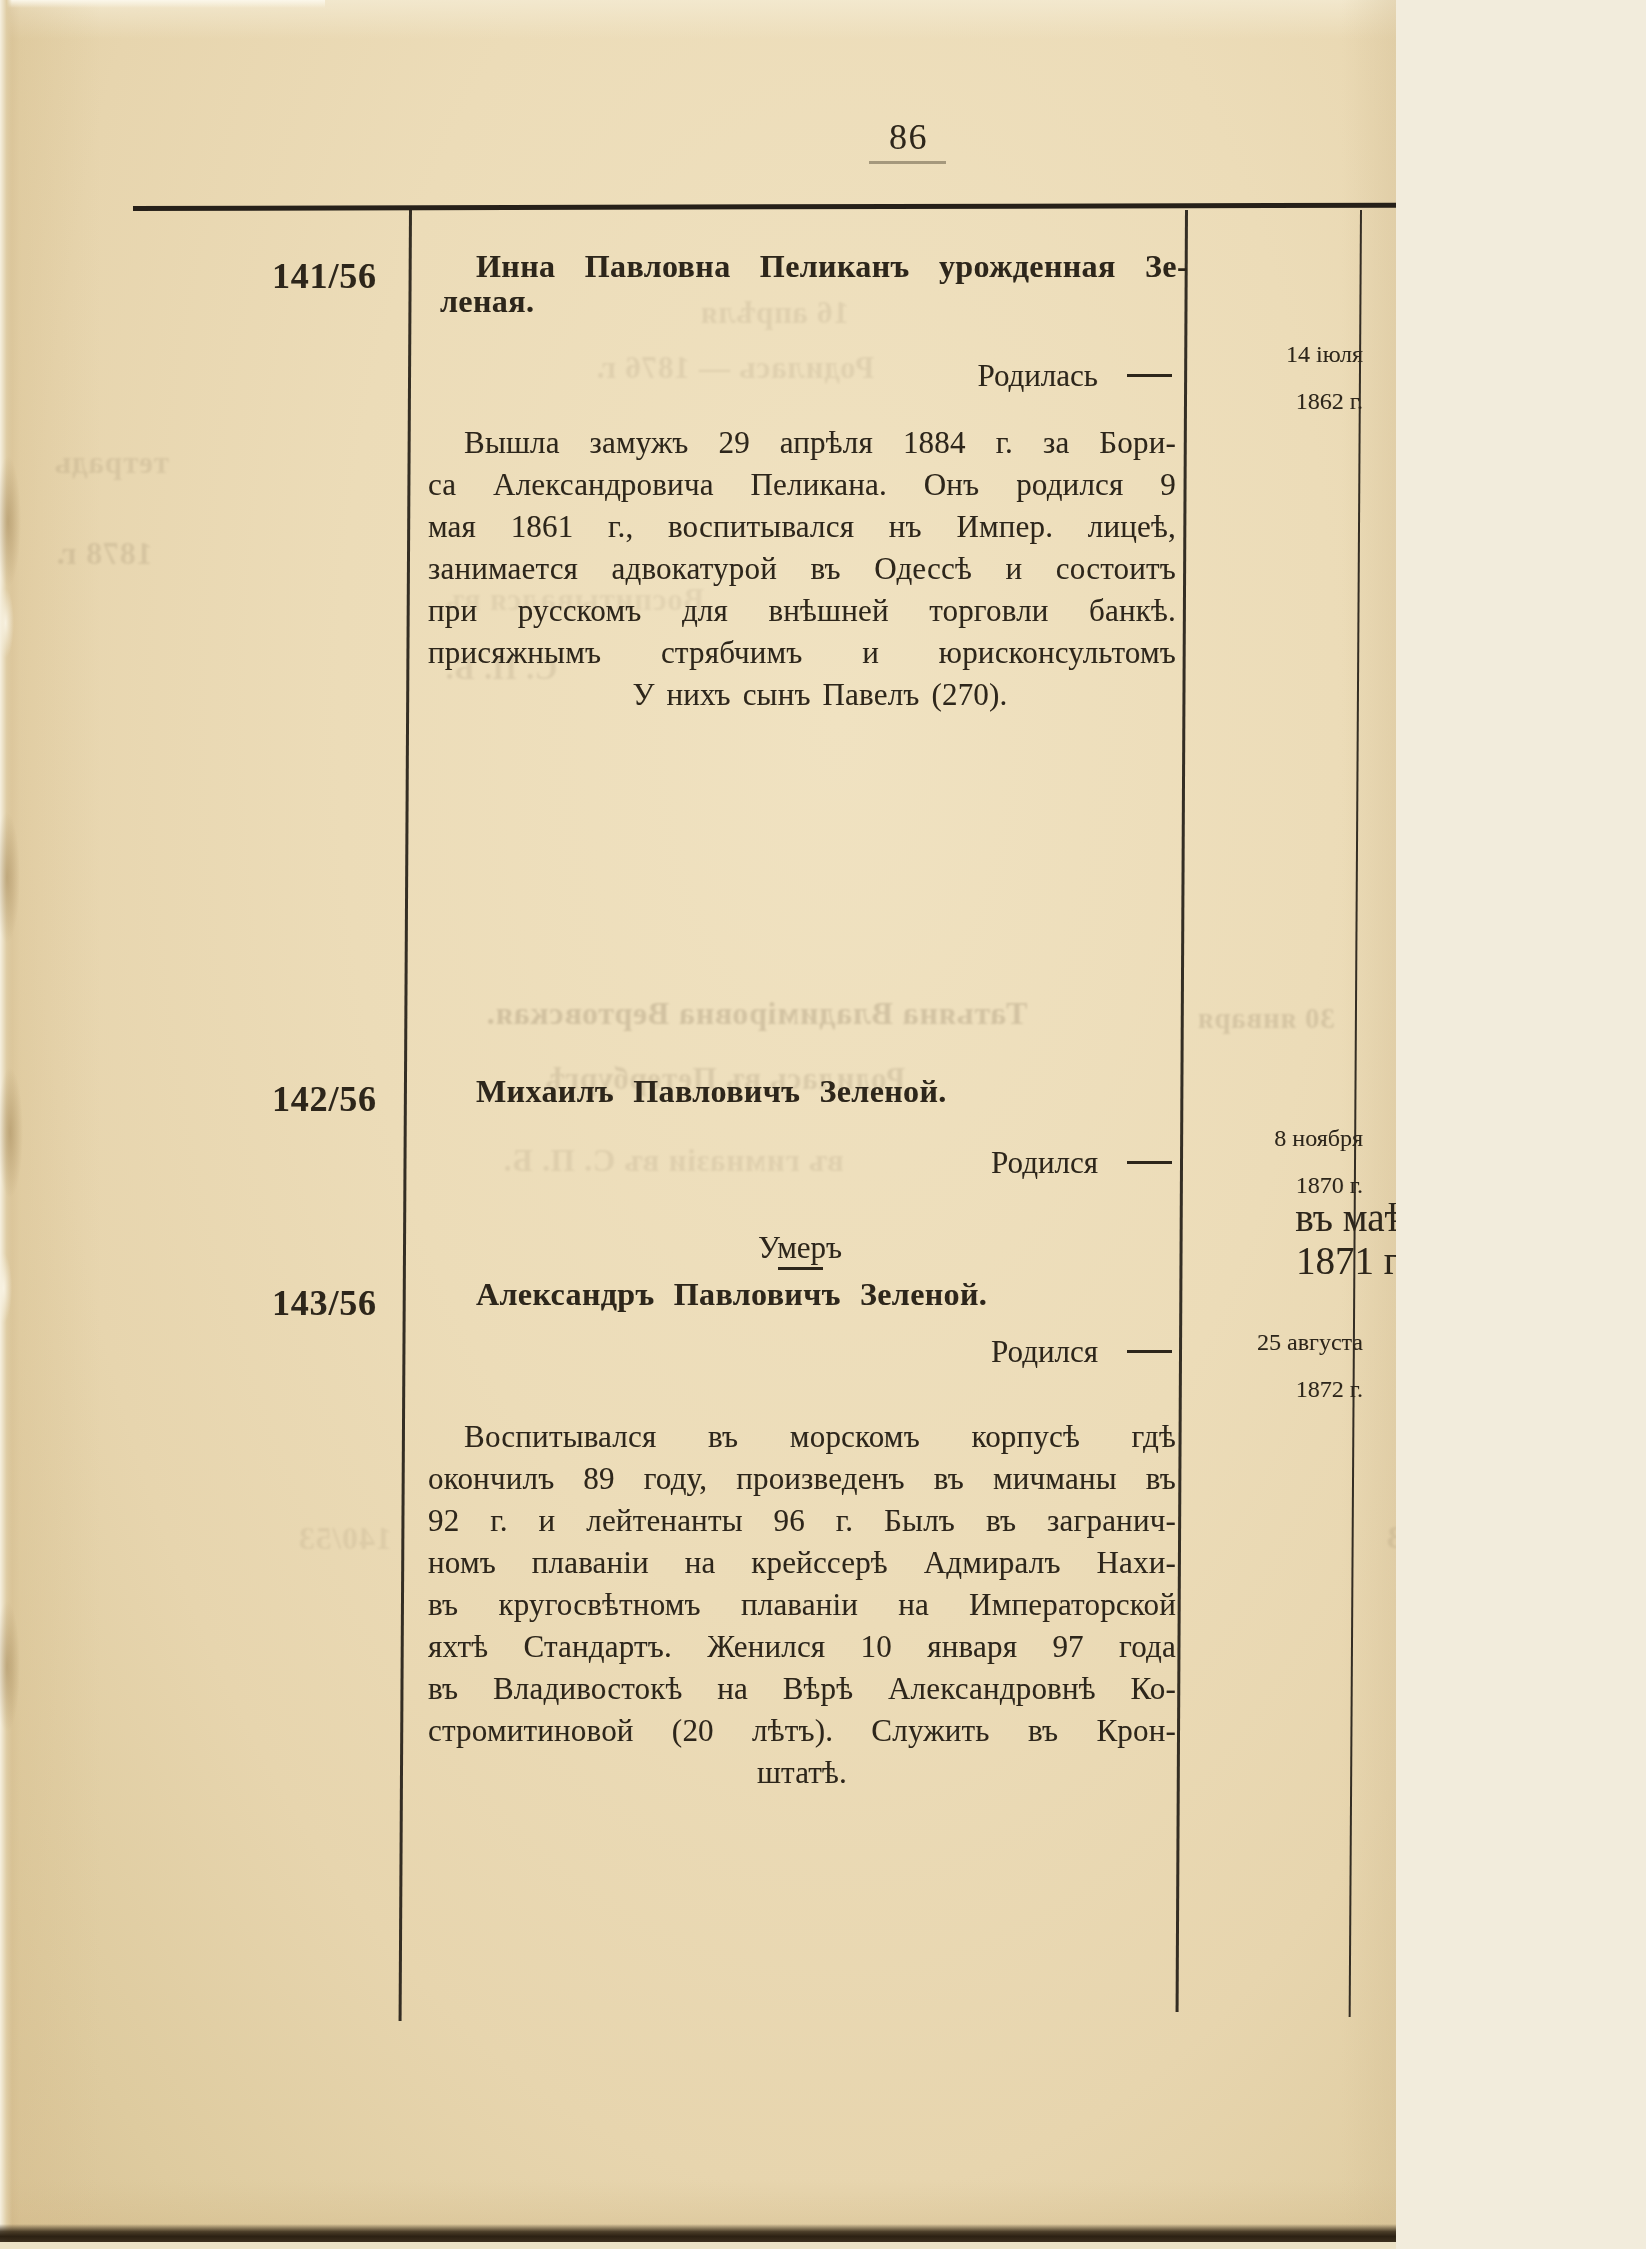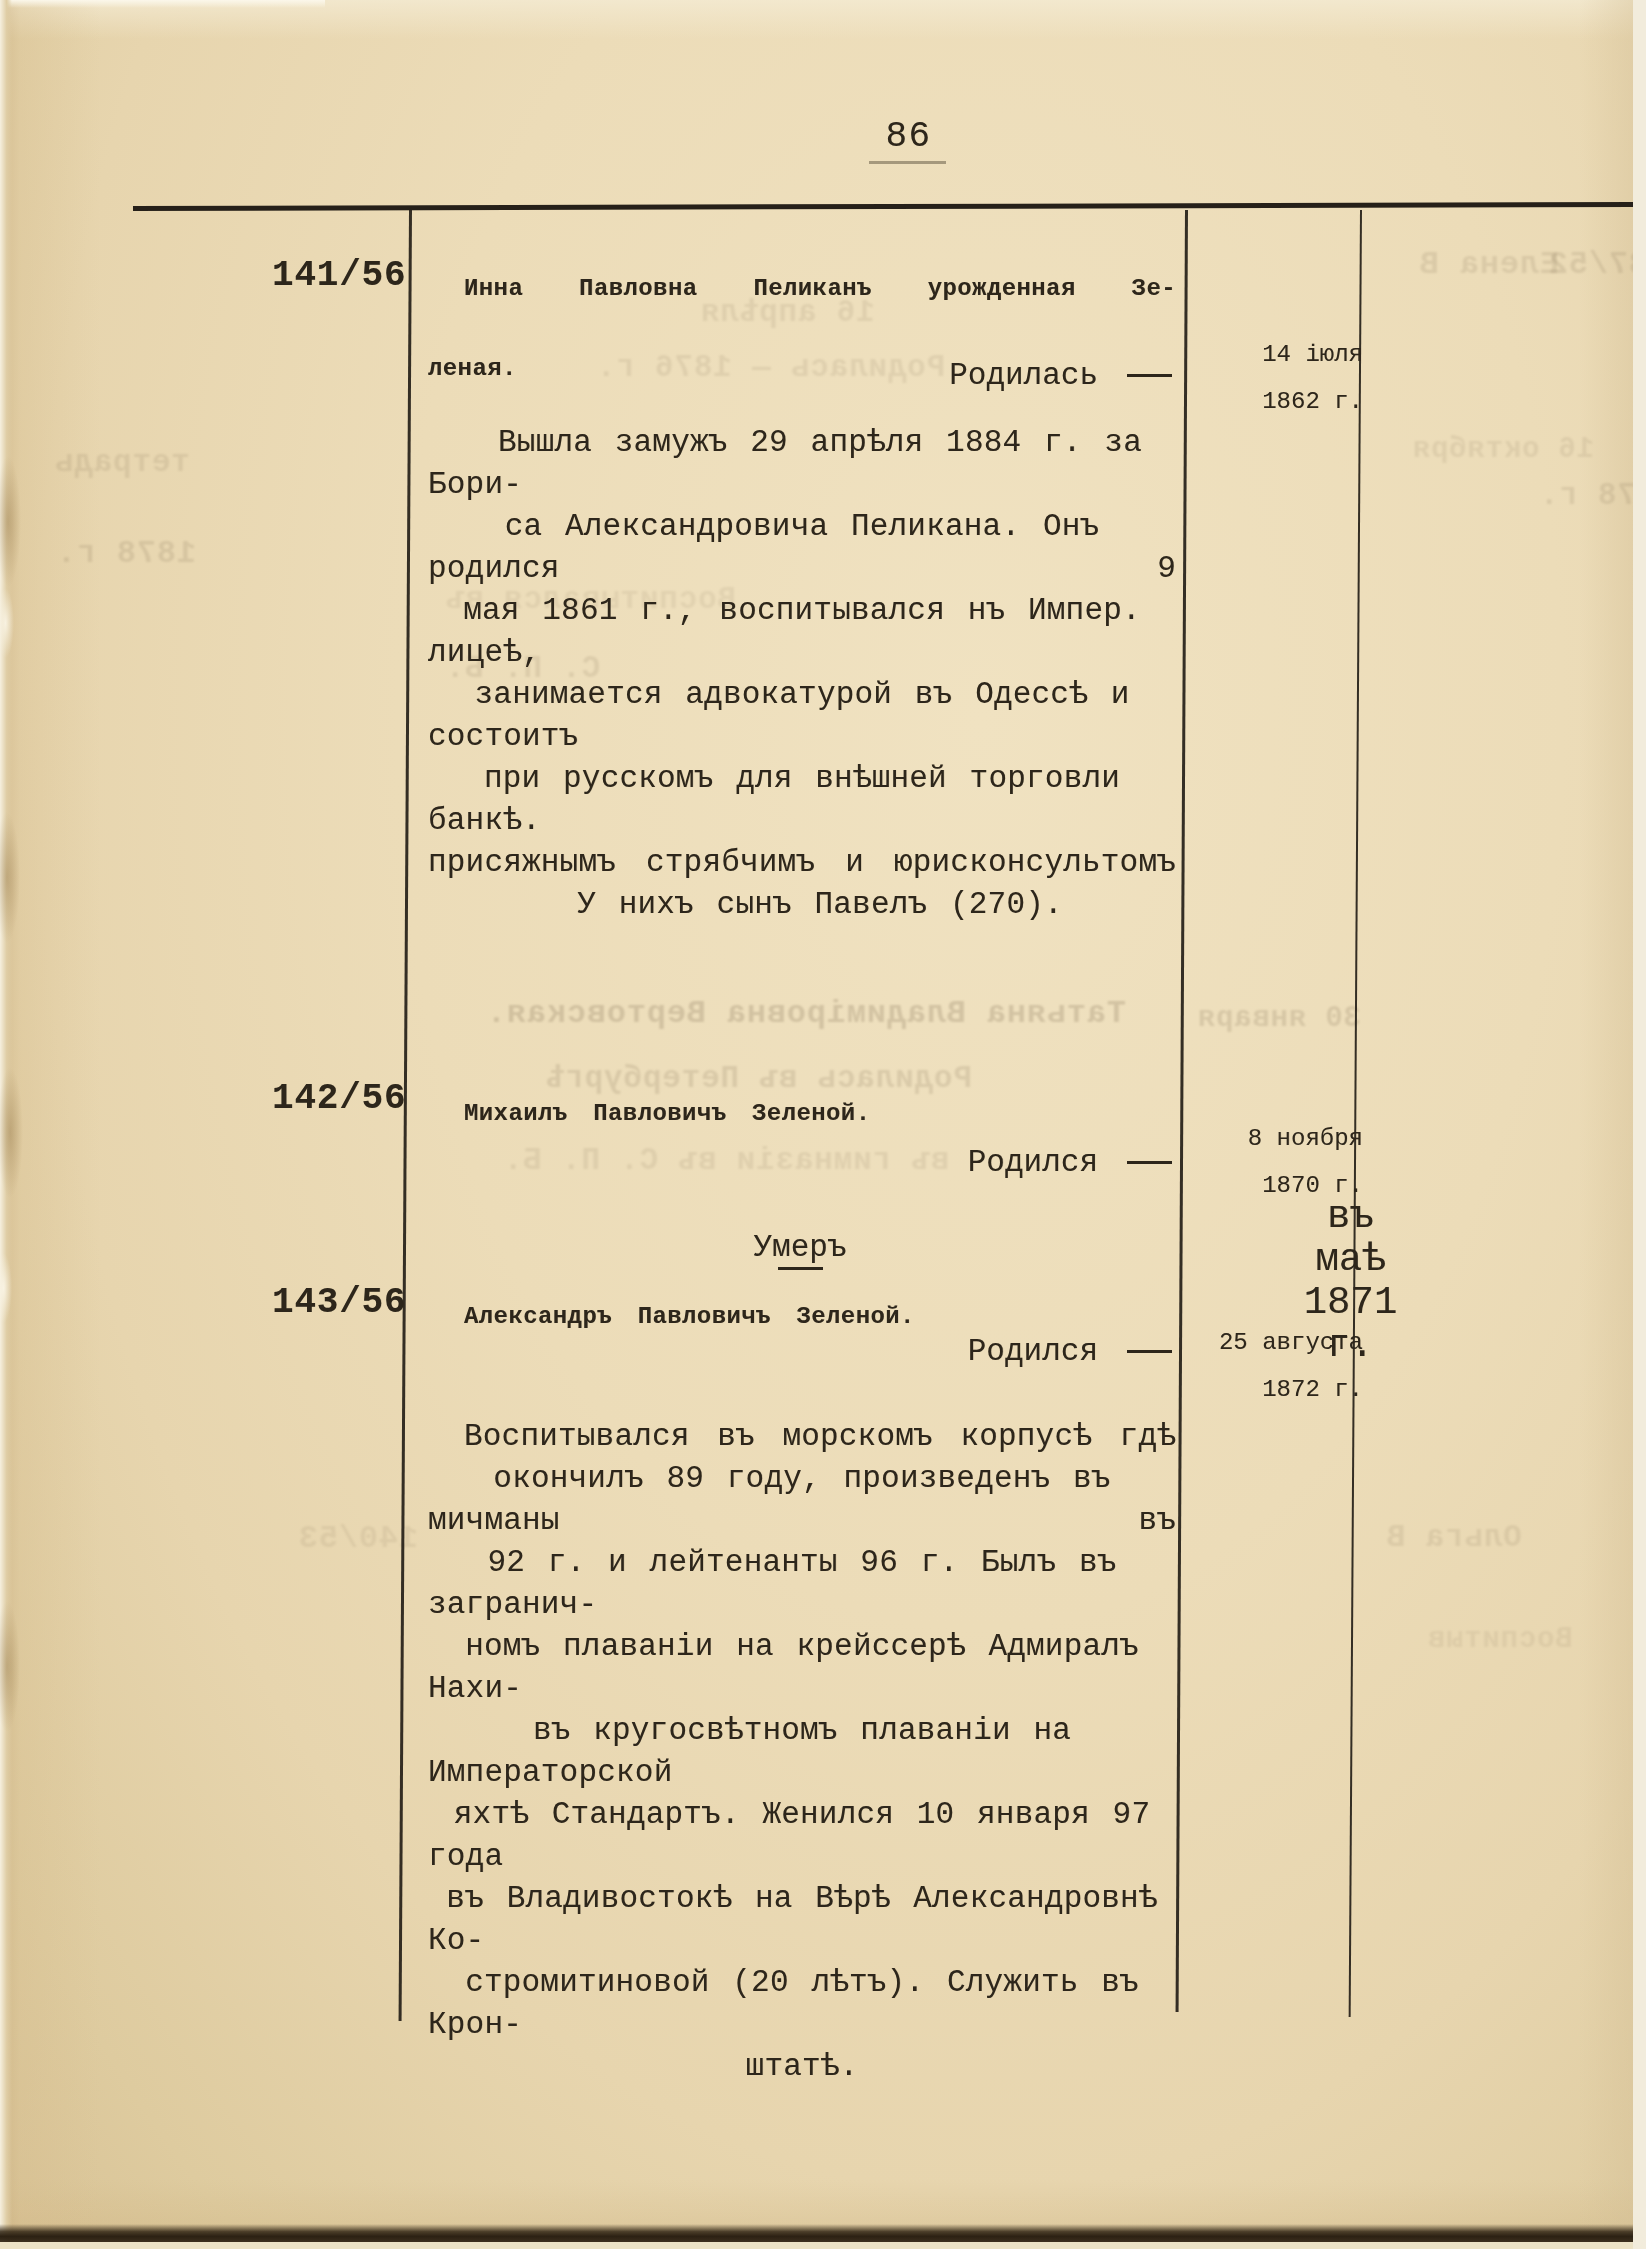--- a/index.html
+++ b/index.html
@@ -1,20 +1,20 @@
 <!DOCTYPE html>
 <html style="font-size:12.4px"><head>
 <meta charset="utf-8">
 <style>
   html,body{margin:0;padding:0;background:#f2ecdc;}
   .page{
     position:relative;
-    width:1633px;height:2250px;
+    width:1396px;height:2250px;
     overflow:hidden;
-    font-family:Liberation Mono, monospace;
+    font-family:Liberation Serif, serif;
     color:#2d261b;
     background:
       linear-gradient(90deg, rgba(200,173,126,.55) 0px, rgba(214,190,143,.35) 20px, rgba(214,190,143,0) 101px),
       linear-gradient(270deg, rgba(211,190,148,.40) 0px, rgba(211,190,148,0) 54px),
       linear-gradient(0deg, rgba(206,180,130,.45) 0px, rgba(206,180,130,0) 70px),
       linear-gradient(180deg, rgba(244,235,211,.8) 0px, rgba(244,235,211,0) 39px),
       radial-gradient(ellipse at 60% 32%, #f0e2c1 0%, #ecdcb8 42%, #e7d5ae 68%, #decb9f 88%, #d8c295 100%);
   }
   .ink{color:#2d261b;text-shadow:0.3px 0.4px 0 rgba(40,30,18,.22);}
   
@@ -25,22 +25,22 @@
     transform:rotate(-0.15deg);transform-origin:left center;}
   .vrule{position:absolute;background:#262019;opacity:.93;transform-origin:top center;}
   .v1{left:409px;top:210px;width:3.1px;height:1811px;transform:rotate(0.33deg);}
   .v2{left:1185px;top:210px;width:3.1px;height:1802px;transform:rotate(0.30deg);}
   .v3{left:1360px;top:210px;width:2.3px;height:1807px;transform:rotate(0.36deg);}
   
   .num{position:absolute;left:272px;width:131px;
     font-size:36px;font-weight:bold;letter-spacing:0.8px;}
   .num-1{top:255px;} .num-2{top:1078px;} .num-3{top:1282px;}
   
-  .nameblock{position:absolute;left:428px;width:748px;font-size:24px;font-weight:bold;
-    letter-spacing:0.4px;word-spacing:10.8px;line-height:80px;}
+  .nameblock{position:absolute;left:440px;width:748px;font-size:32px;font-weight:bold;
+    letter-spacing:0.4px;word-spacing:10.8px;line-height:35px;}
   .name-1{top:249px;} .name-2{top:1074px;} .name-3{top:1277px;}
   .jlast{text-align:justify;text-align-last:justify;}
   .indent{text-indent:36px;}
   
   .lrow{position:absolute;left:428px;width:744px;display:flex;justify-content:flex-end;
     align-items:center;font-size:31px;line-height:39px;}
   .lrow .gap-s{width:29px;} .lrow .gap-l{width:116px;}
   .dash{width:45px;height:0;border-top:3.1px solid #2d261b;}
   .born-1{top:356px;} .born-2{top:1143px;} .died-2{top:1228px;flex-direction:column;} .born-3{top:1332px;}
   

